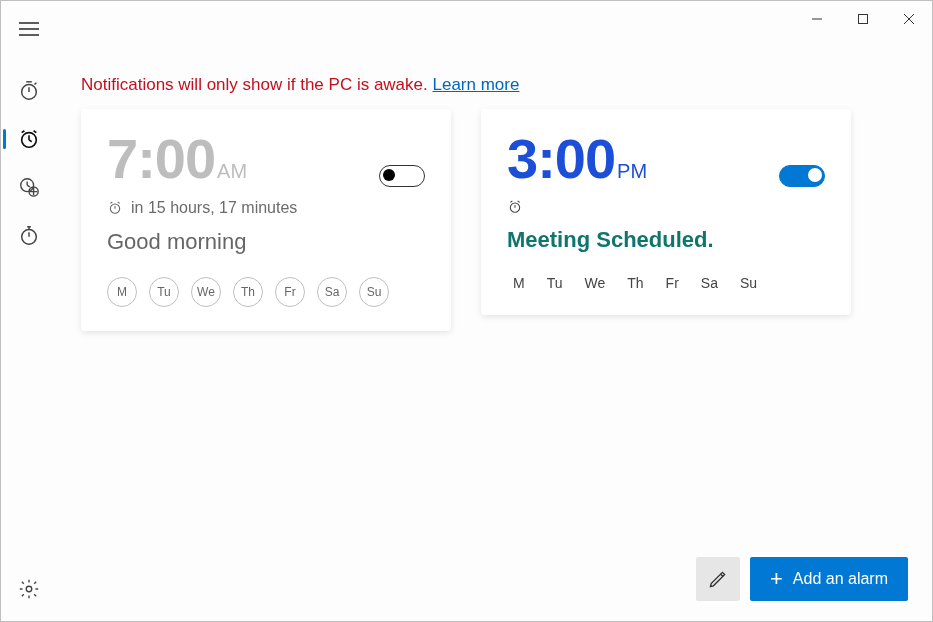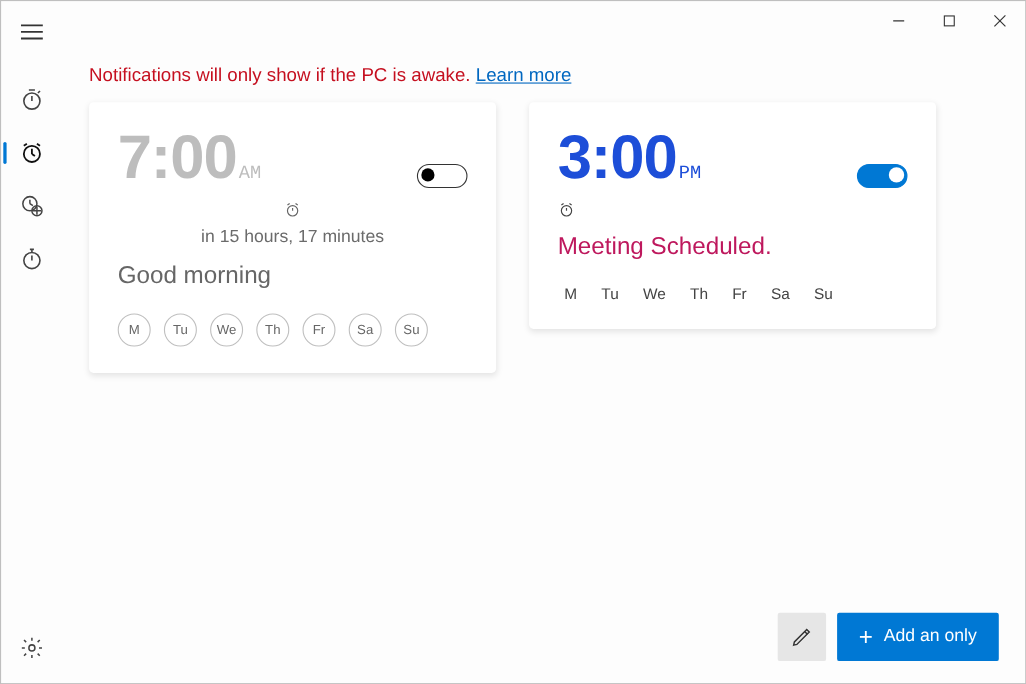--- a/index.html
+++ b/index.html
@@ -24,50 +24,50 @@
   }
   .hamburger { width:40px; height:40px; display:flex; align-items:center; justify-content:center; margin-bottom:18px;}
   .nav-item { width:56px; height:48px; display:flex; align-items:center; justify-content:center; position:relative; color:#333;}
   .nav-item.active::before {
     content:""; position:absolute; left:2px; top:14px; width:3px; height:20px; background:#0078d4; border-radius:2px;
   }
   .nav-item.active .nav-icon { color:#000; }
   .nav-icon { width:22px; height:22px; }
   .spacer { flex:1; }
   
-  .main { flex:1; padding: 0 24px 24px 24px; display:flex; flex-direction:column; position:relative; }
+  .main { flex:1; padding: 16px 24px 24px 24px; display:flex; flex-direction:column; position:relative; }
   .notice { margin-top: 58px; margin-bottom: 14px; font-size: 17px; }
   .notice-text { color:#c50f1f; }
   .notice-link { color:#0067c0; text-decoration: underline; cursor:pointer; }
   .cards { display:flex; gap:30px; align-items:flex-start; }
   .card {
     width: 370px; background:#fff; border-radius:4px; padding: 22px 26px 24px 26px;
     box-shadow: 0 2px 6px rgba(0,0,0,0.10);
   }
   .card .time-row { display:flex; align-items:flex-end; justify-content:space-between; }
   .time-big { font-size: 56px; font-weight: 700; letter-spacing: -1px; line-height:1; }
-  .ampm { font-size: 17px; margin-left:2px;font-family:Liberation Mono, monospace; }
+  .ampm { font-size: 20px; margin-left:2px; }
   .inactive .time-big, .inactive .ampm { color:#bdbdbd; }
   .active-card .time-big, .active-card .ampm { color:#1d4ed8; }
   
   .toggle {
     width:46px; height:22px; border-radius:11px; position:relative; cursor:pointer;
     margin-top: -28px;
   }
   .toggle.off { border:1.7px solid #333; background:#fff; }
   .toggle.off .knob { width:12px; height:12px; border-radius:50%; background:#000; position:absolute; left:3px; top:3px; }
   .toggle.on { background:#0078d4; border:1.7px solid #0078d4; }
   .toggle.on .knob { width:14px; height:14px; border-radius:50%; background:#fff; position:absolute; right:2px; top:2px; }
   
   .countdown { display:flex; align-items:center; gap:8px; margin-top: 12px; font-size:16px; color:#333; }
-  .inactive .countdown { color:#6b6b6b;flex-direction:column; }
+  .inactive .countdown { color:#6b6b6b; }
   .bell-icon { width:16px; height:16px; flex-shrink:0; }
   
   .alarm-label { font-size: 22px; font-weight:300; margin-top: 12px; color:#666; }
-  .active-card .alarm-label { color:#be185d; }
+  .active-card .alarm-label { color:#0f766e;font-weight:bold; }
   
   .days { display:flex; gap:12px; margin-top: 22px; }
   .day-pill {
     width:30px; height:30px; border-radius:50%; border:1px solid #bfbfbf;
     display:flex; align-items:center; justify-content:center; font-size:12px; color:#666;
   }
   .active-card .days { gap:22px; padding-left:6px;}
   .active-card .day-txt { font-size:14px; color:#444; }
   
   .bottom-bar { position:absolute; bottom:20px; right:24px; display:flex; gap:10px; }
@@ -233,18 +233,18 @@
 
     <div class="bottom-bar">
       <div class="edit-btn">
         <svg width="20" height="20" viewBox="0 0 24 24" fill="none" stroke="#333" stroke-width="1.6">
           <path d="M3 21l3.5-.8L20 6.7 17.3 4 3.8 17.5 3 21z"></path>
             <line x1="15" y1="6" x2="18" y2="9"></line>
         </svg>
       </div>
       <div class="add-btn">
         <span class="plus">+</span>
-        <span>Add an only</span>
+        <span>Add an alarm</span>
       </div>
     </div>
 
   </div>
 </div>
 
 </body></html>

